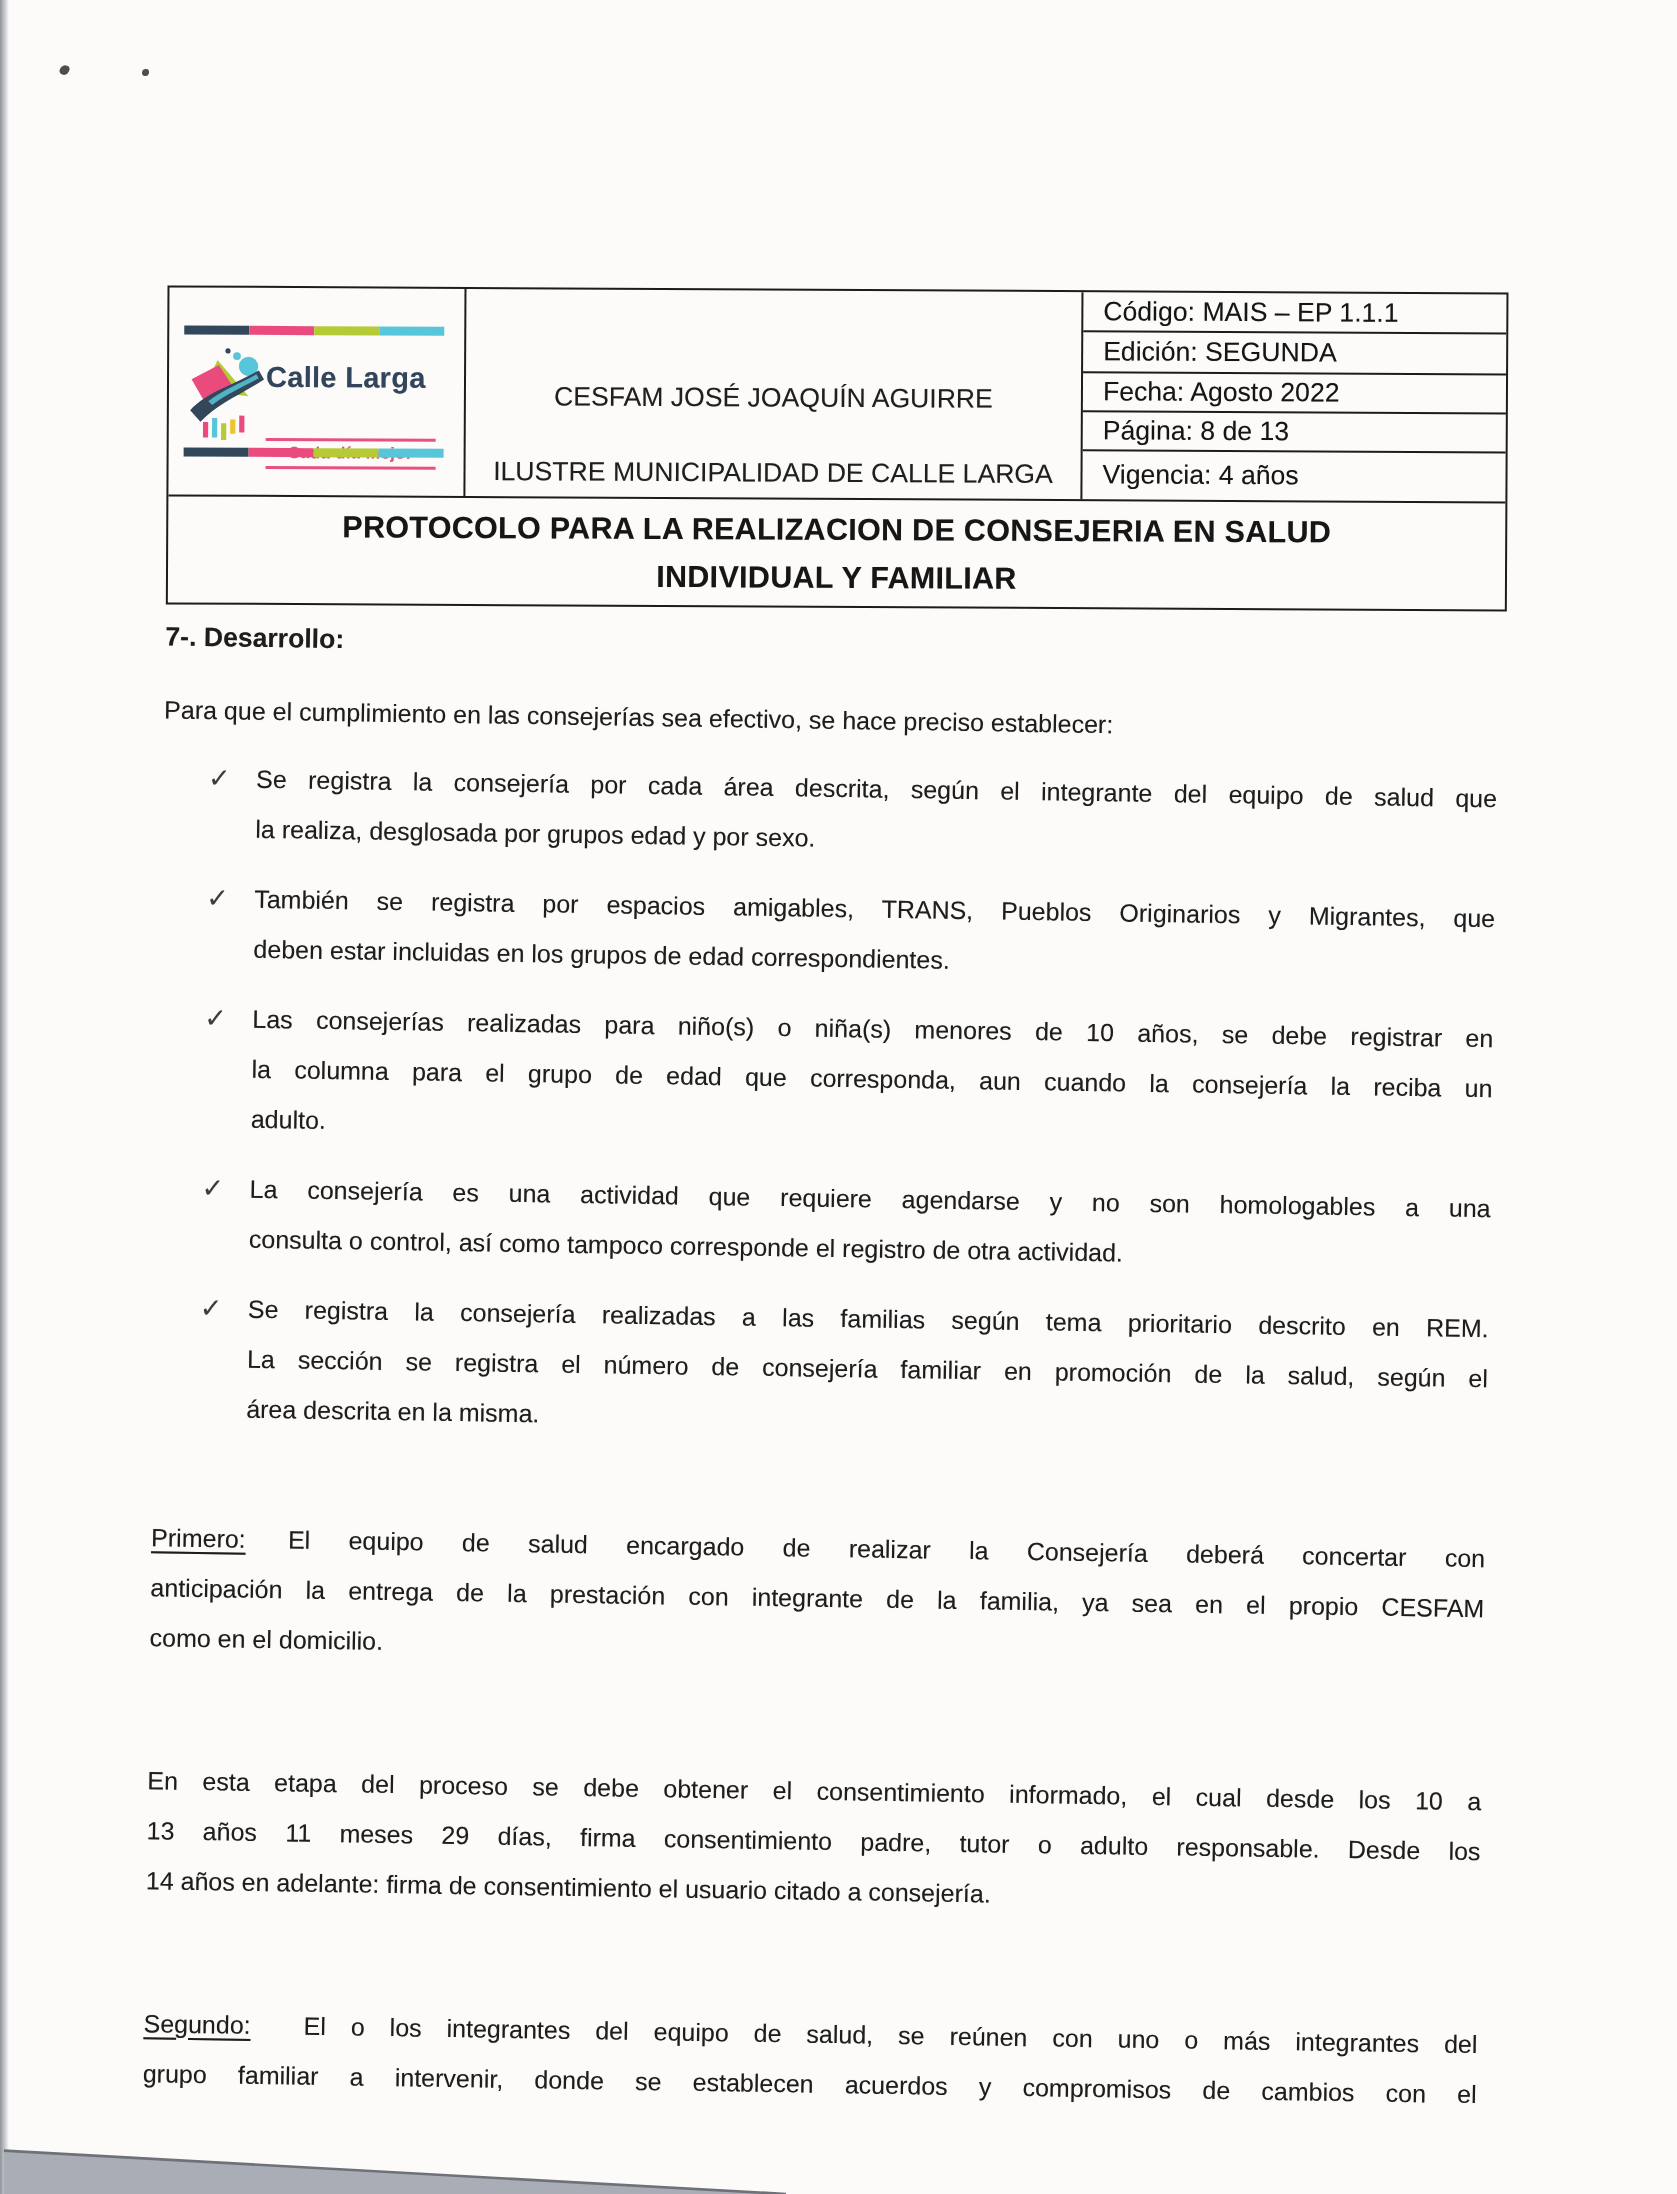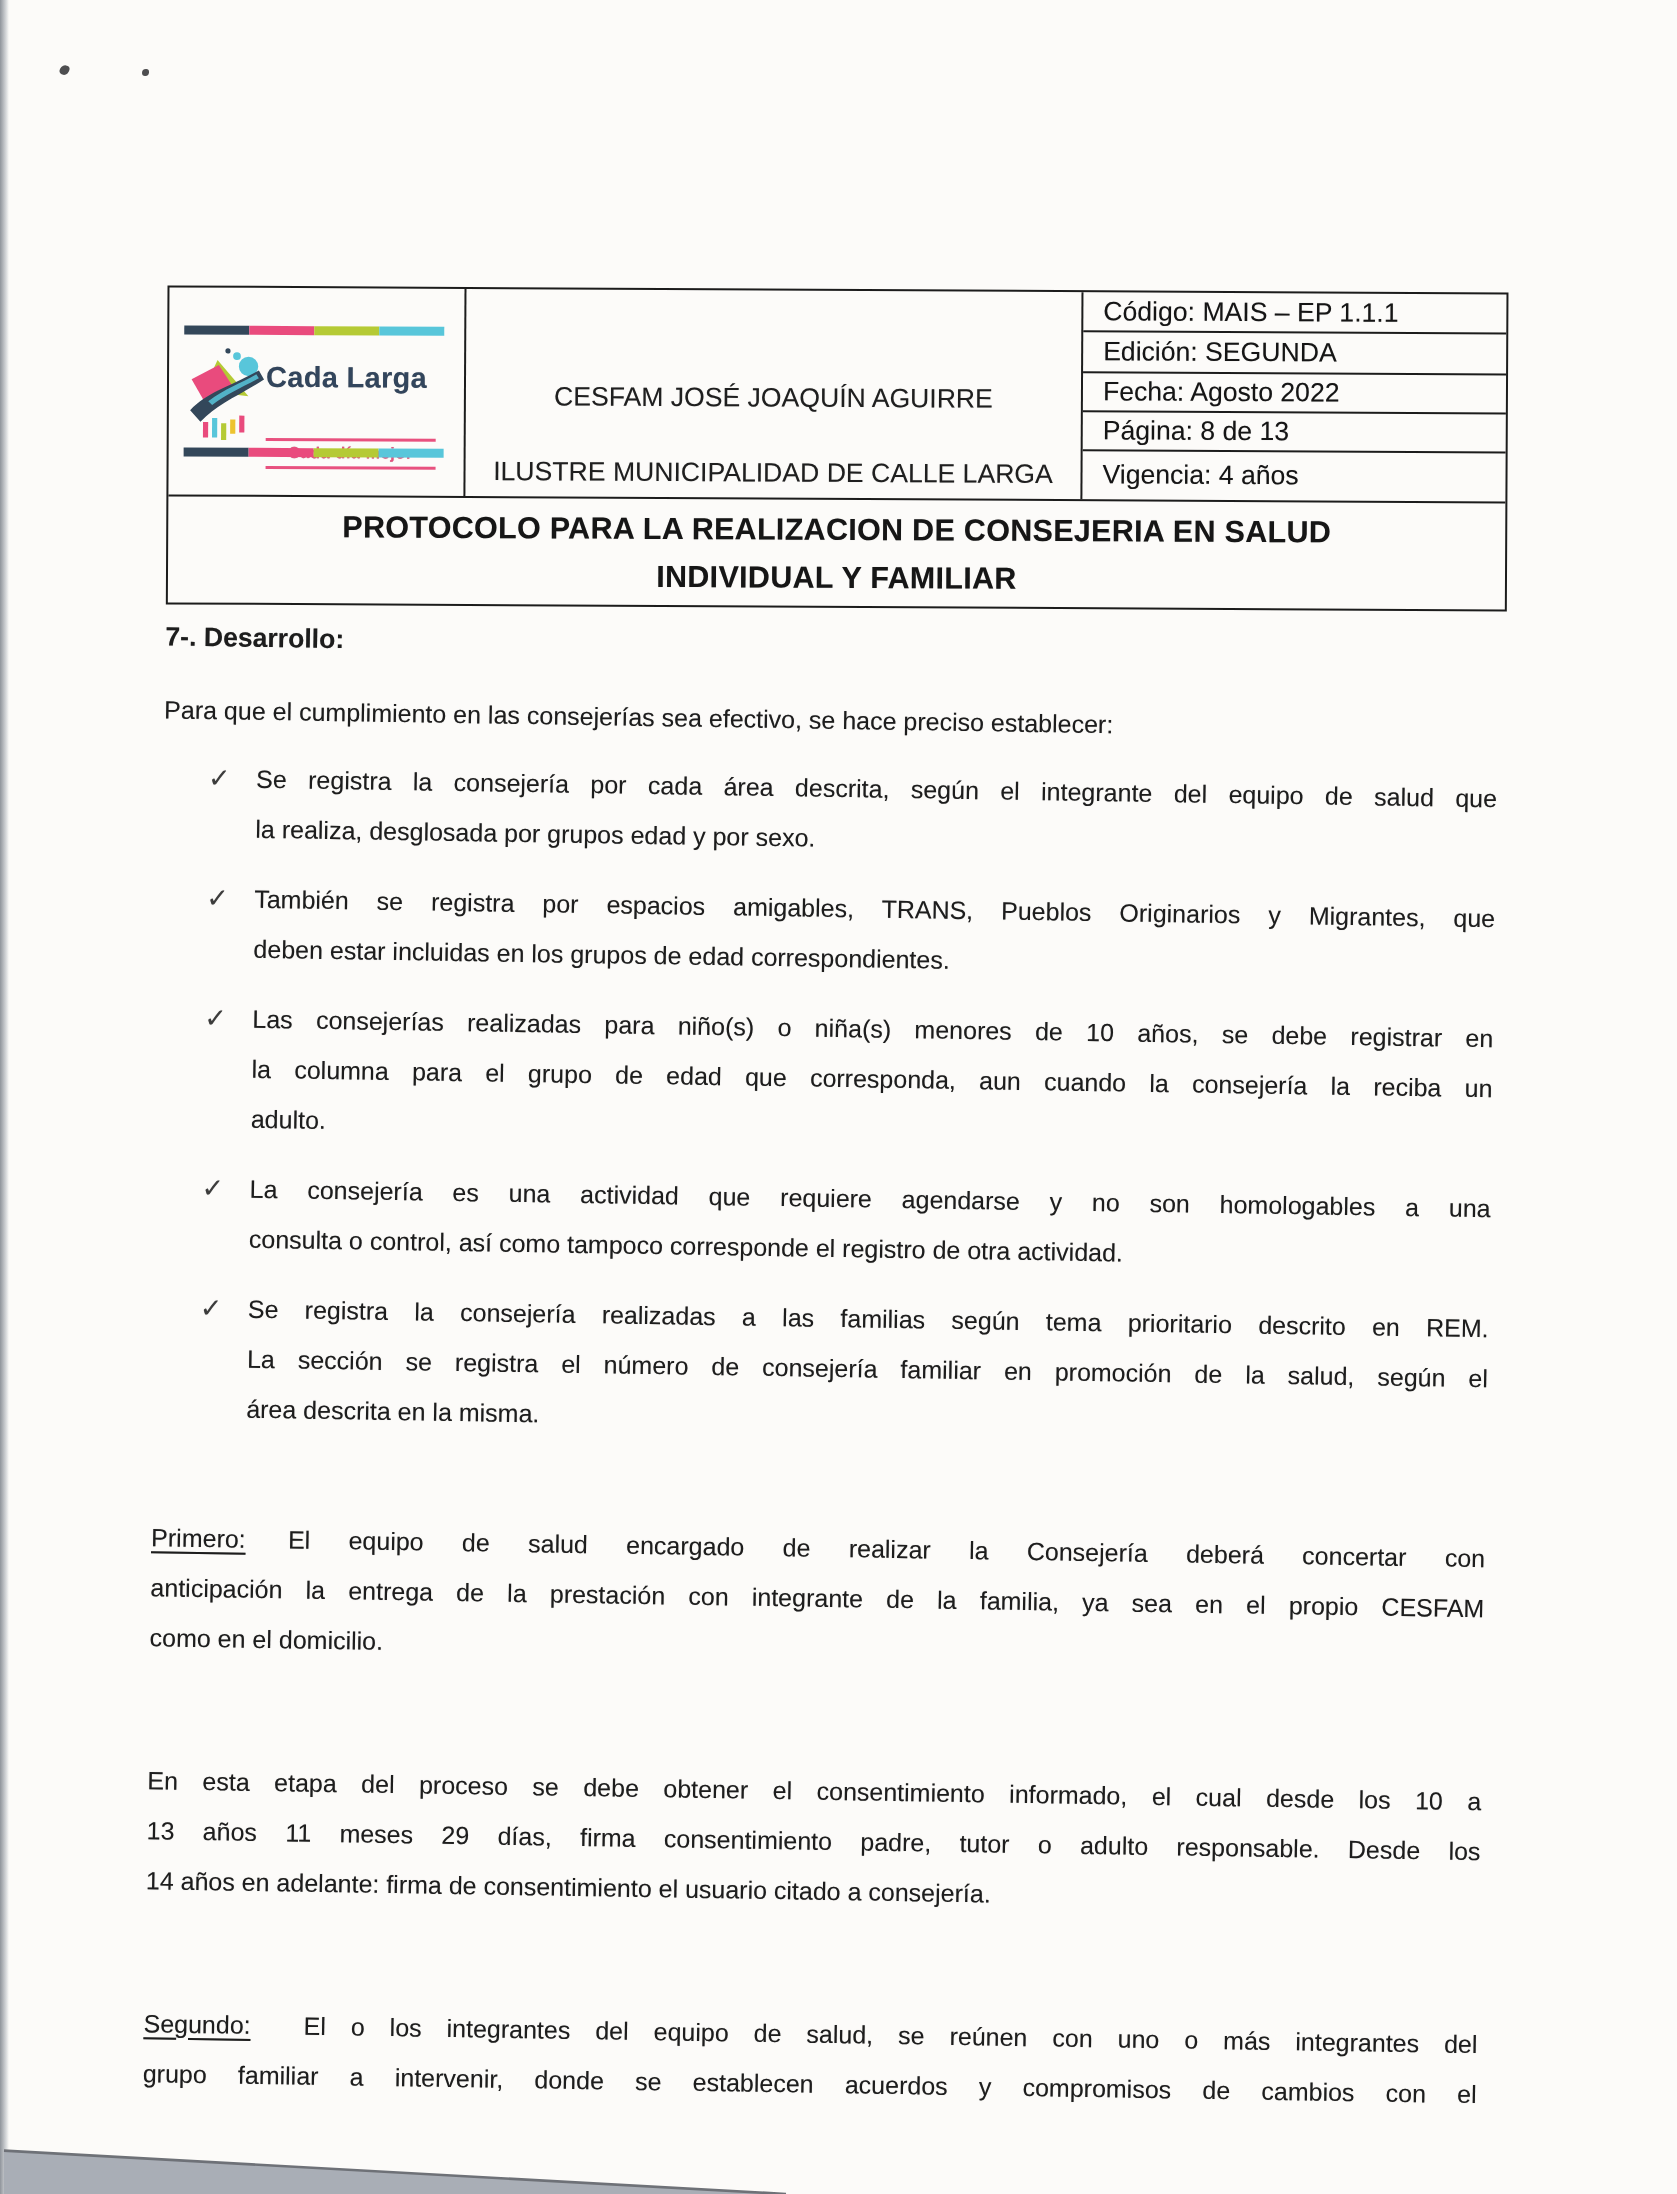--- a/index.html
+++ b/index.html
@@ -113,21 +113,21 @@
           <polygon class="cl-pink" points="4,52 46,30 70,66 26,90" fill="#e94b7d"></polygon>
           <path class="cl-navy" d="M2,100 C28,72 62,64 108,38 L116,52 C72,80 44,90 18,118 Z" fill="#33475a"></path>
           <path class="cl-cyan" d="M30,86 C56,66 80,58 104,44 L108,50 C84,64 58,74 36,92 Z" opacity="0.85" fill="#58c6da"></path>
           <rect class="cl-pink" x="22" y="118" width="8" height="24" fill="#e94b7d"></rect>
           <rect class="cl-cyan" x="36" y="112" width="8" height="30" fill="#58c6da"></rect>
           <rect class="cl-green" x="50" y="120" width="8" height="26" fill="#b5ca35"></rect>
           <rect class="cl-yellow" x="64" y="114" width="8" height="22" fill="#edc32f"></rect>
           <rect class="cl-pink" x="78" y="108" width="8" height="26" fill="#e94b7d"></rect>
         </svg>
 
-        <div class="logo-name" style="color: rgb(50, 69, 92);">Cada Larga</div>
+        <div class="logo-name" style="color: rgb(50, 69, 92);">Calle Larga</div>
         <div class="tagline-wrap">
           <div class="tag-rule" style="background: rgb(232, 81, 127);"></div>
           <div class="logo-tagline" style="color: rgb(232, 81, 127);">Cada día mejor</div>
           <div class="tag-rule" style="background: rgb(232, 81, 127);"></div>
         </div>
 
         <div class="bar bar-bottom">
             <span class="bar-seg" style="background: rgb(51, 71, 90);"></span>
             <span class="bar-seg" style="background: rgb(233, 75, 125);"></span>
             <span class="bar-seg" style="background: rgb(181, 202, 53);"></span>

